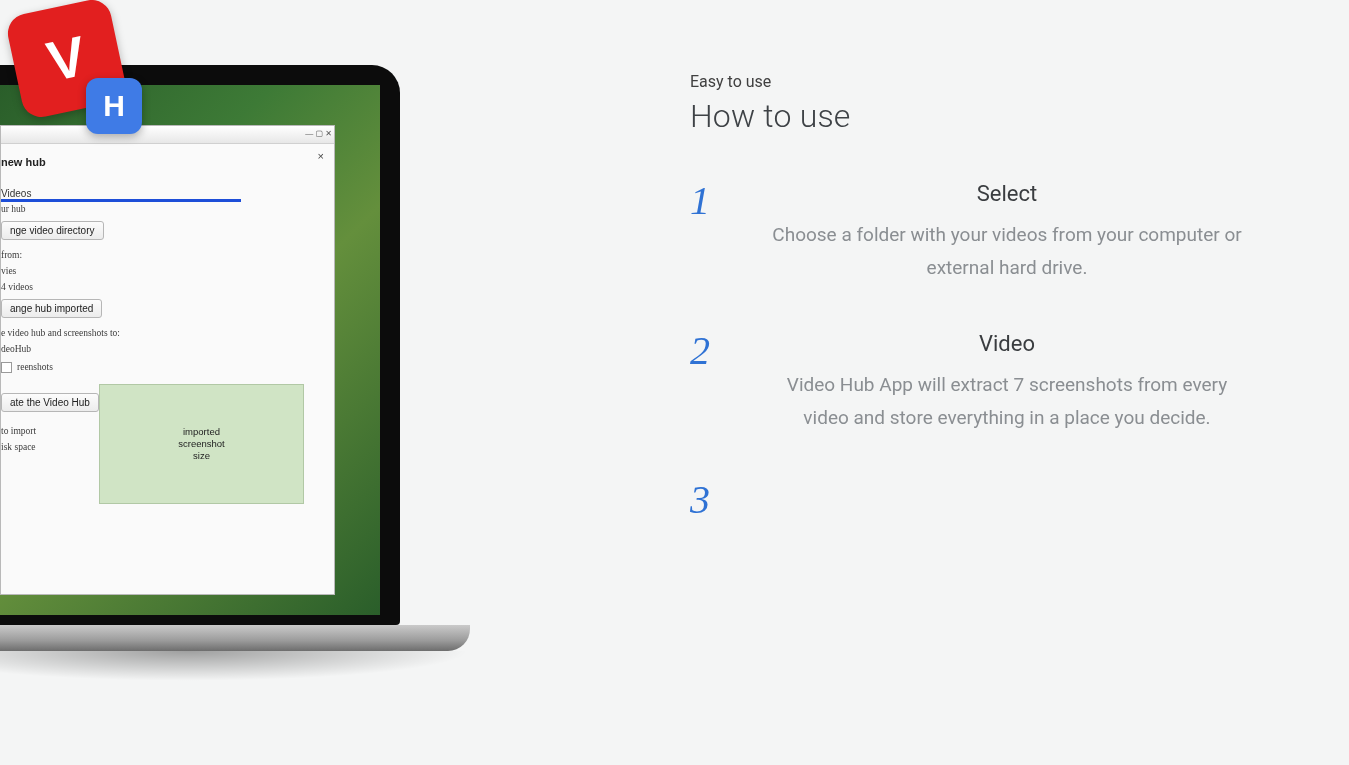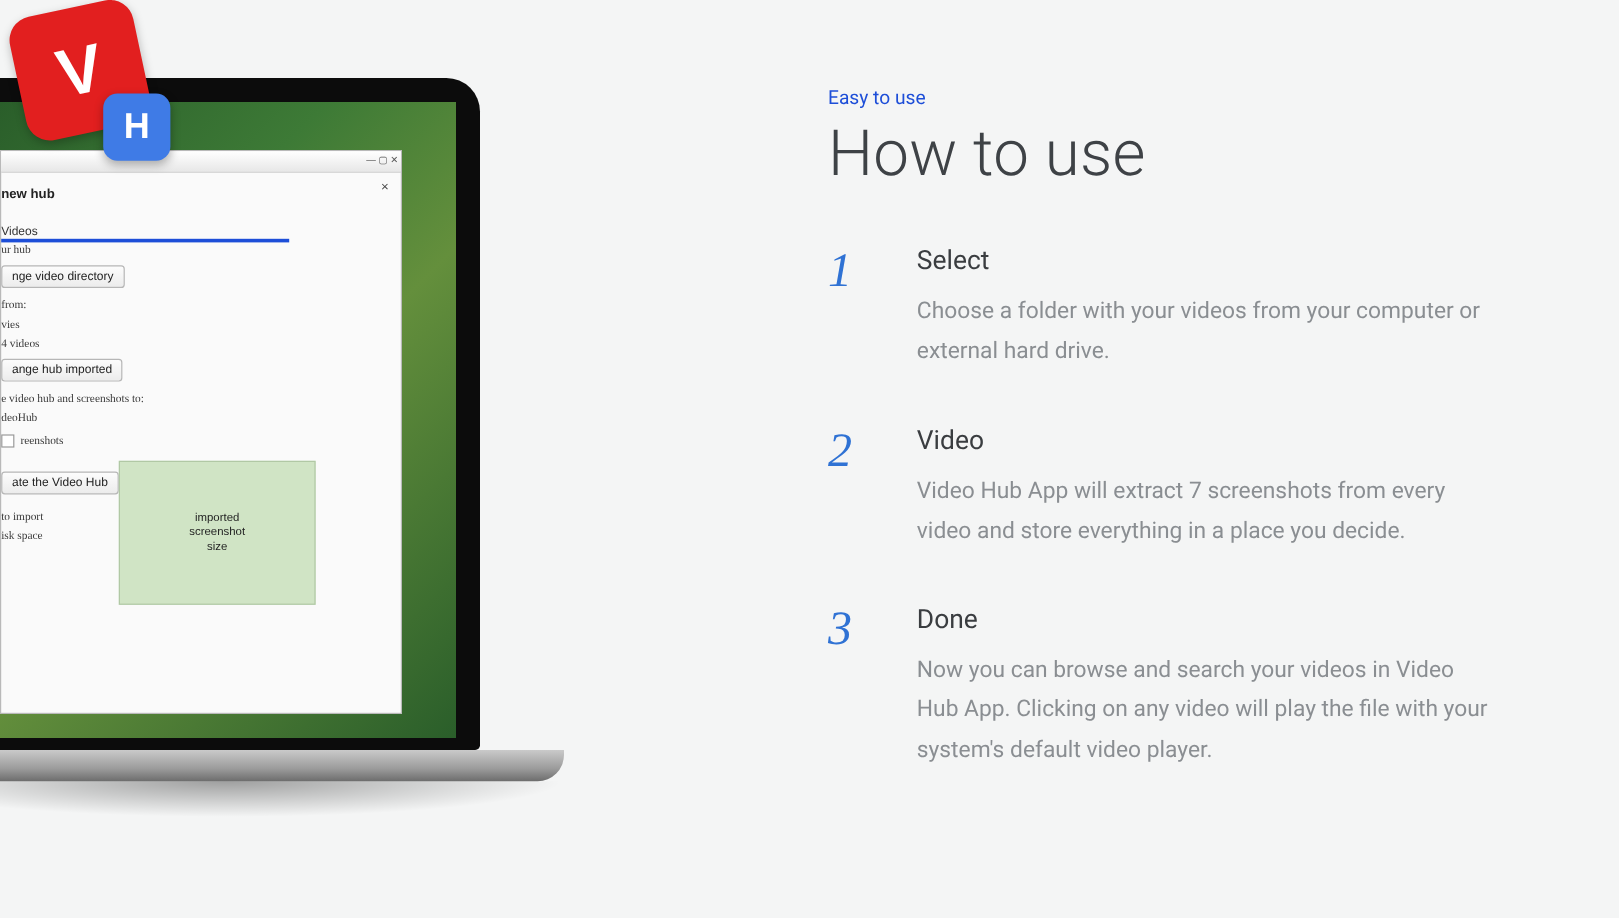--- a/index.html
+++ b/index.html
@@ -116,21 +116,21 @@
   font-size:10px;
   color:#222;
 }
 .checkbox{
   display:inline-block;
   width:11px;height:11px;border:1px solid #9a9a9a;background:#fff;vertical-align:middle;margin-right:5px;
 }
 .preview-box{
   position:absolute;
   left:98px; top:240px;
-  width:164px; height:120px;
+  width:205px; height:120px;
   background:#d0e4c5;
   border:1px solid #b1c8a5;
   display:flex; align-items:center; justify-content:center;
   text-align:center;
   font-size:9.5px; color:#222; line-height:1.25;
 }
 
 
 .logo{
   position:absolute;
@@ -175,46 +175,46 @@
 
 .content{
   position:absolute;
   left:690px;
   top:72px;
   width:560px;
   color:#3d3d3d;
 }
 .eyebrow{
   font-size:16px;
-  color:#1d4ed8;
+  color:#404040;
   font-weight:400;
   margin-bottom:6px;
 }
 .headline{
-  font-size:53px;
+  font-size:32px;
   font-weight:300;
   color:#3e4246;
   letter-spacing:.2px;
   margin-bottom:46px;
 }
 .step{
   display:flex;
   gap:44px;
   margin-bottom:46px;
 }
 .step-num{
   font-size:40px;
   font-style:italic;
   font-weight:400;
   color:#2f72d4;
   width:30px;
   line-height:1;
   font-family: Georgia, "Times New Roman", serif;
 }
-.step-body{ flex:1; }
+.step-body{ flex:1;text-align:center; }
 .step-title{
   font-size:22px;
   color:#3a3d40;
   font-weight:400;
   margin-bottom:12px;
 }
 .step-desc{
   font-size:19px;
   color:#8a8e92;
   line-height:1.75;
@@ -292,18 +292,14 @@
   <div class="step">
     <div class="step-num">2</div>
     <div class="step-body">
       <div class="step-title">Video</div>
       <div class="step-desc">Video Hub App will extract 7 screenshots from every video and store everything in a place you decide.</div>
     </div>
   </div>
 
   <div class="step">
     <div class="step-num">3</div>
-    <div class="step-body">
-      <div class="step-title">Done</div>
-      <div class="step-desc">Now you can browse and search your videos in Video Hub App. Clicking on any video will play the file with your system's default video player.</div>
-    </div>
   </div>
 </div>
 
 </body></html>

